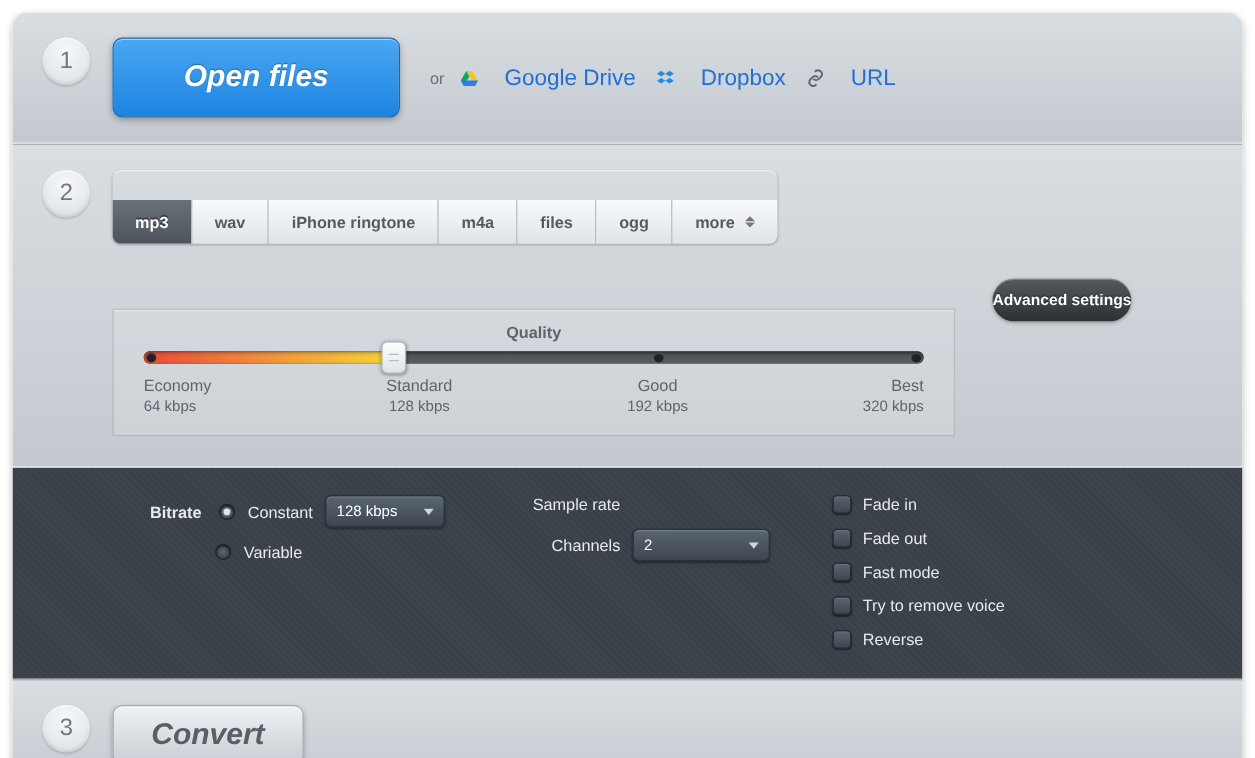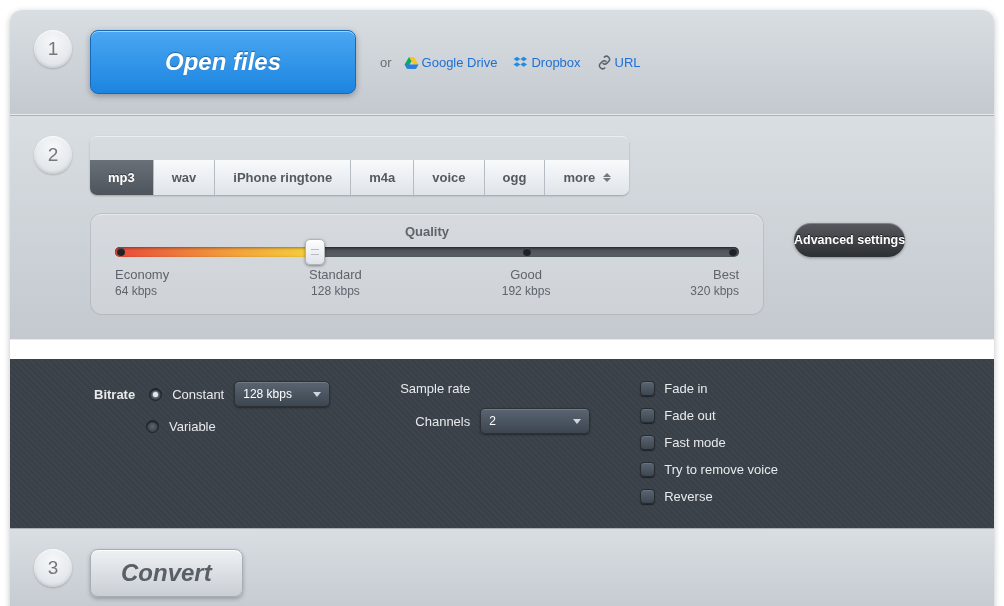--- a/index.html
+++ b/index.html
@@ -39,43 +39,43 @@
     color: #777;
     font-size: 19px;
     font-weight: 500;
     display: flex;
     align-items: center;
     justify-content: center;
   }
   
   .row-open { display: flex; align-items: center; }
   .btn-open {
-    width: 266px;
+    width: 230px;
     height: 64px;
     display: flex;
     align-items: center;
     justify-content: center;
     background: linear-gradient(#4aa7f2, #1c84e0);
     border: 1px solid #1668b8;
     border-radius: 8px;
     color: #fff;
     font-size: 24px;
     font-weight: 700;
     font-style: italic;
     text-shadow: 0 -1px 1px rgba(0,0,0,0.35);
     box-shadow: inset 0 1px 0 rgba(255,255,255,0.5), 0 2px 6px rgba(0,0,0,0.3);
     margin-right: 24px;
   }
   .or-label { color: #6a6f74; margin-right: 12px; }
   .cloud-link {
     display: inline-flex;
     align-items: center;
-    gap: 3px;
+    gap: 21px;
     color: #1f6fd4;
-    font-size: 13px;
+    font-size: 18px;
     margin-right: 16px;
     cursor: pointer;
   }
   .cloud-link svg { width: 15px; height: 15px; }
   
   .format-tabs {
     display: flex;
     border-radius: 7px;
     overflow: hidden;
     box-shadow: 0 1px 2px rgba(0,0,0,0.25), inset 0 1px 0 rgba(255,255,255,0.5);
@@ -102,23 +102,24 @@
   .tab.more .sort-icon { display:inline-flex; flex-direction:column; gap:1px; }
   .tab.more .sort-icon span { width:0;height:0;border-left:4px solid transparent;border-right:4px solid transparent; }
   .tab.more .sort-icon .up { border-bottom:4px solid #777; }
   .tab.more .sort-icon .dn { border-top:4px solid #777; }
   
   .quality-row { display:flex; align-items:flex-start; gap: 30px; }
   .quality-box {
     flex: 1;
     background: rgba(255,255,255,0.15);
     border: 1px solid rgba(0,0,0,0.12);
-    border-radius: 12px;
+    border-radius: 0;
     padding: 10px 24px 16px;
     box-shadow: inset 0 1px 0 rgba(255,255,255,0.4);
+    margin-top: 34px;
   }
   .quality-title { text-align:center; color:#5e646b; font-weight:600; margin-bottom:8px; }
   .slider-track {
     position: relative;
     height: 10px;
     border-radius: 6px;
     background: linear-gradient(#4a4e53,#5c6167);
     box-shadow: inset 0 1px 3px rgba(0,0,0,0.6);
   }
   .slider-fill {
@@ -154,23 +155,22 @@
     box-shadow: 0 1px 3px rgba(0,0,0,0.35), inset 0 1px 0 rgba(255,255,255,0.25);
     cursor:pointer;
   }
   .pill-dark { background: linear-gradient(#56595e,#2c2f33); color:#fff; text-shadow:0 -1px 0 rgba(0,0,0,0.6);}
   .pill-light { background: linear-gradient(#f5f7f9,#d6dbe0); color:#555a60; border:1px solid #b7bcc2;}
   
   .section-dark {
     background: #3a4047;
     background-image: repeating-linear-gradient(45deg, rgba(255,255,255,0.025) 0 2px, transparent 2px 4px);
     color:#e8eaec;
-    padding: 22px 24px 24px 84px;
+    padding: 22px 24px 24px 110px;
     font-size:13px;
-    margin-top:19px;
   }
   .adv-grid { display:flex; gap:50px; }
   .adv-col { display:flex; flex-direction:column; gap:12px;}
   .adv-row { display:flex; align-items:center; gap:10px;}
   .adv-label-right { width:90px; text-align:right; color:#e8eaec;}
   .adv-label-left { color:#e8eaec; font-weight:600; margin-right:4px;}
   .radio {
     width:13px;height:13px;border-radius:50%;
     background: radial-gradient(#5c6670,#2d3238);
     border:1px solid #1f2327;
@@ -248,21 +248,21 @@
   </div>
 
   <div class="section section-light" style="padding-bottom:24px;">
     <div class="step-badge">2</div>
 
     <div class="format-tabs">
       <div class="tab active">mp3</div>
       <div class="tab">wav</div>
       <div class="tab">iPhone ringtone</div>
       <div class="tab">m4a</div>
-      <div class="tab">voice</div>
+      <div class="tab">files</div>
       <div class="tab">ogg</div>
       <div class="tab more">
         <span>more</span>
         <span class="sort-icon">
             <span class="up"></span>
             <span class="dn"></span>
           </span>
       </div>
     </div>
 

